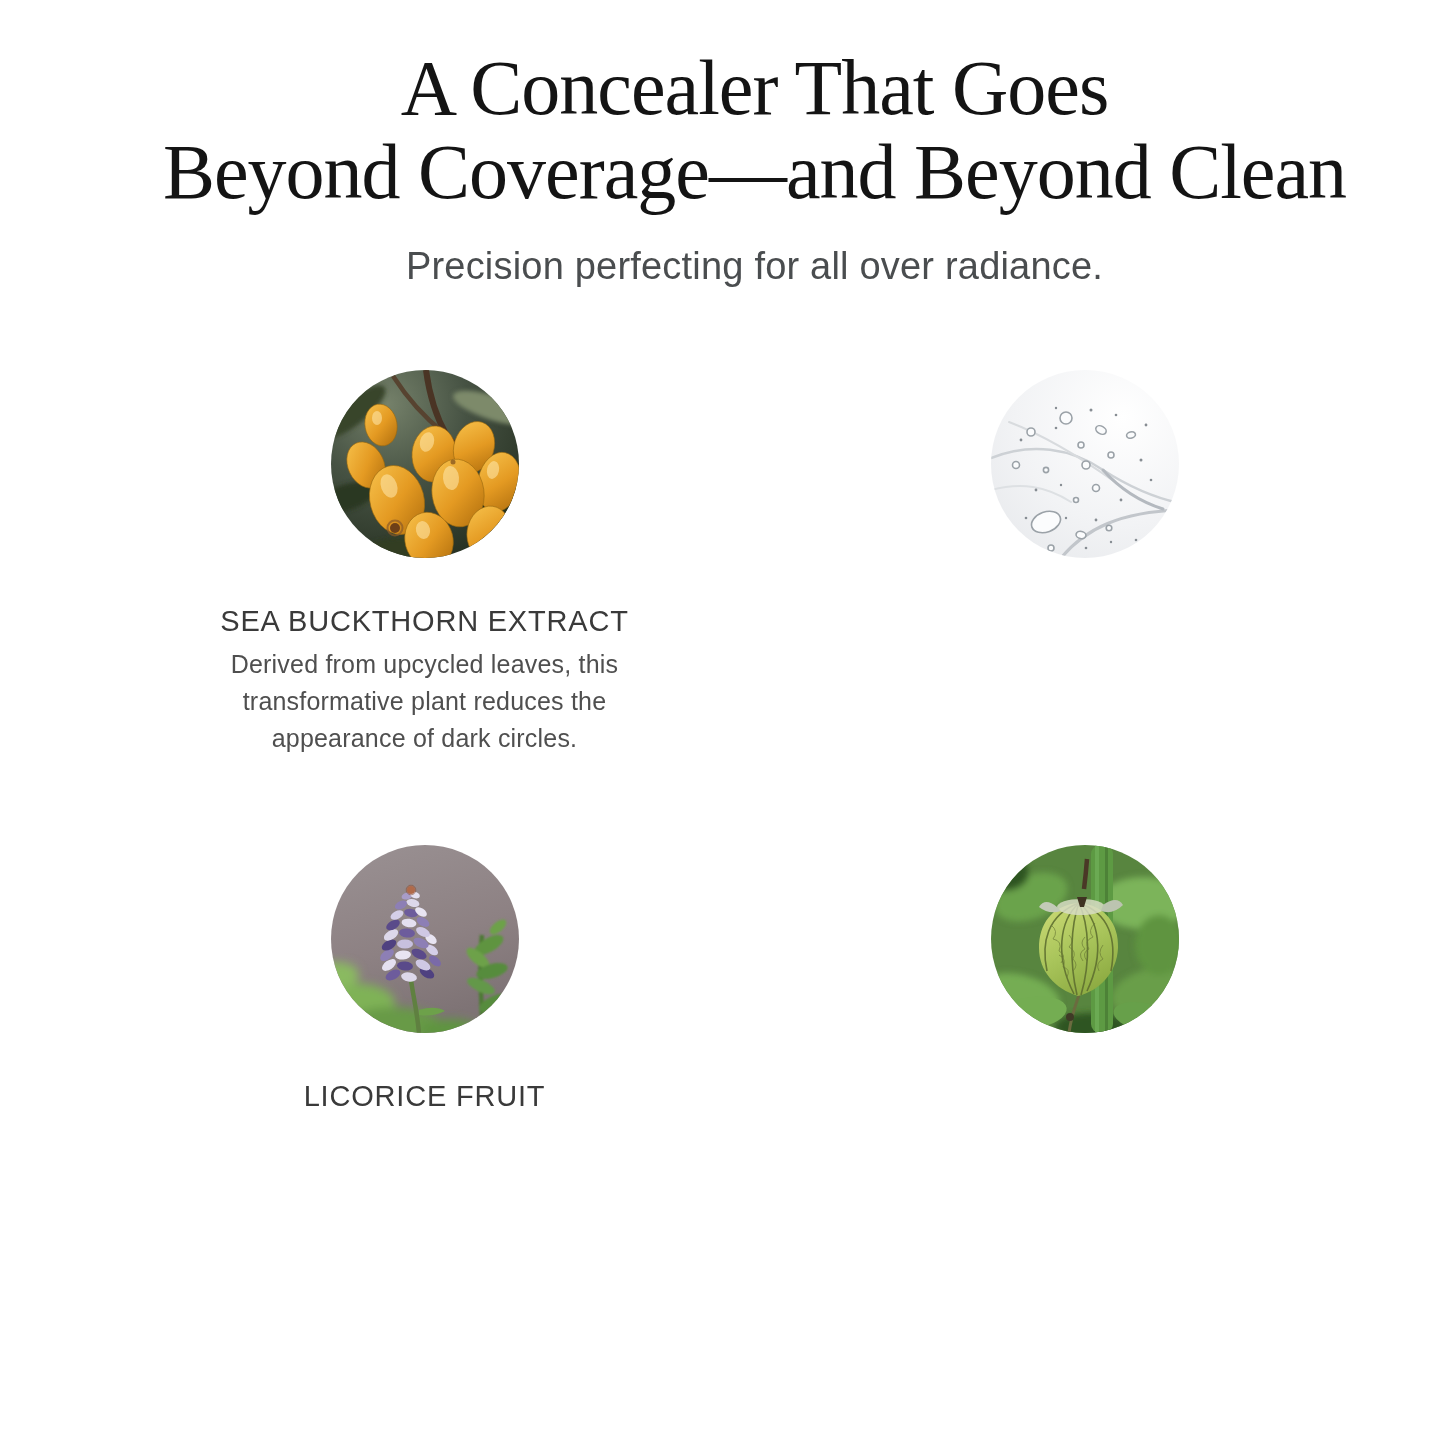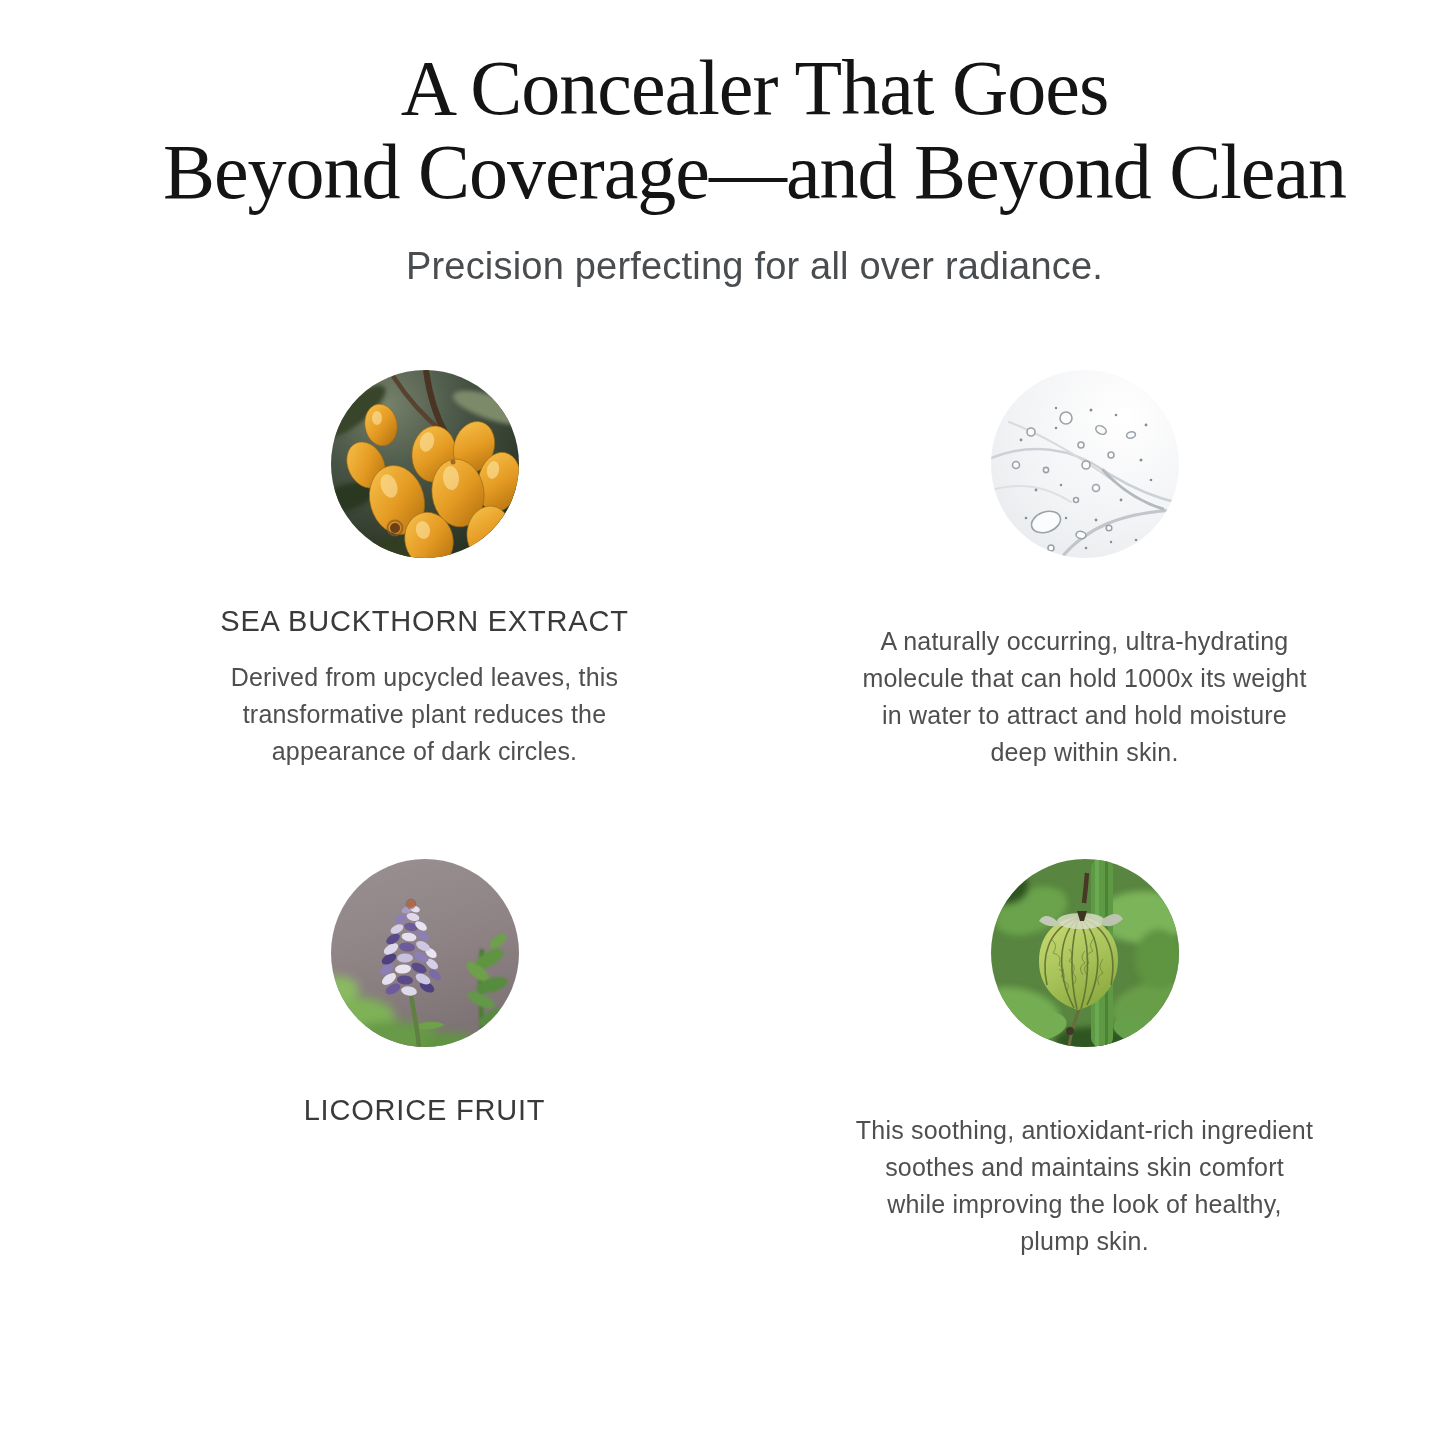--- a/index.html
+++ b/index.html
@@ -56,21 +56,21 @@
   .photo-circle svg { display: block; width: 188px; height: 188px; }
   .ing-heading {
     margin: 0;
     font-size: 29px;
     line-height: 36px;
     font-weight: 400;
     letter-spacing: 0.8px;
     color: #3a3a3a;
   }
   .ing-desc {
-    margin: 20px 0 0 0;
+    margin: 7px 0 0 0;
     font-size: 25px;
     line-height: 37px;
     color: #4f4f4f;
     letter-spacing: 0.2px;
     white-space: pre-line;
   }
 </style>
 </head>
 <body>
 
@@ -189,24 +189,20 @@
               <circle cx="75" cy="148" r="1.2"></circle>
               <circle cx="105" cy="150" r="1.4"></circle>
             <circle cx="145" cy="170" r="1.3"></circle>
               <circle cx="65" cy="38" r="1.2"></circle>
               <circle cx="155" cy="55" r="1.4"></circle>
             <circle cx="95" cy="178" r="1.3"></circle>
               <circle cx="120" cy="172" r="1.2"></circle>
           </g>
         </svg>
       </div>
-      <p class="ing-desc">A naturally occurring, ultra-hydrating
-molecule that can hold 1000x its weight
-in water to attract and hold moisture
-deep within skin.</p>
     </div>
 
     <div class="cell">
       <div class="photo-circle">
         <svg viewBox="0 0 188 188">
           <defs>
             <linearGradient id="licbg" x1="0" y1="0" x2="0.3" y2="1">
               <stop offset="0" stop-color="#9a9193"></stop>
               <stop offset="60%" stop-color="#8d8183"></stop>
               <stop offset="100%" stop-color="#7e7375"></stop>
@@ -321,20 +317,16 @@
             <path d="M94 92 q-6 6 0 12 q-8 4 -2 12"></path>
             <path d="M68 110 q8 4 4 12 q8 2 4 10"></path>
             <path d="M112 100 q-6 8 0 14 q-8 4 -4 12"></path>
           </g>
           <ellipse cx="90" cy="62" rx="24" ry="8" fill="#d7dcc4" opacity="0.85"></ellipse>
           <path d="M66 62 Q54 52 48 62 Q58 70 70 66 Z" fill="#c3cab8"></path>
           <path d="M112 60 Q126 50 132 60 Q122 70 110 66 Z" fill="#bcc4b0"></path>
           <path d="M86 52 L96 52 L93 62 L89 62 Z" fill="#3f3322"></path>
         </svg>
       </div>
-      <p class="ing-desc">This soothing, antioxidant-rich ingredient
-soothes and maintains skin comfort
-while improving the look of healthy,
-plump skin.</p>
     </div>
 
   </div>
 </div>
 
 </body></html>

